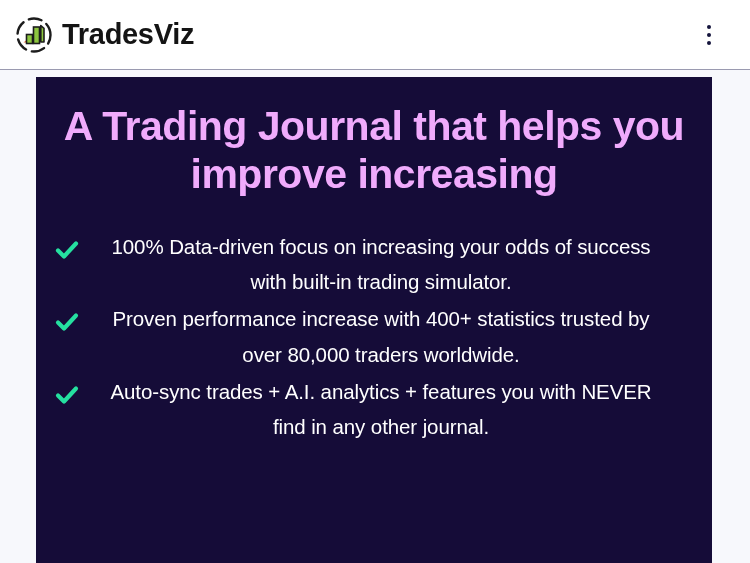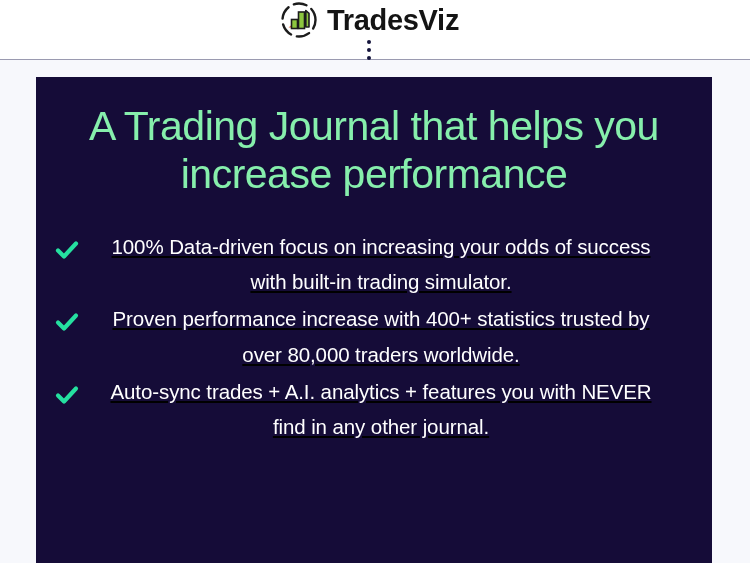--- a/index.html
+++ b/index.html
@@ -14,28 +14,27 @@
     font-family: "Liberation Sans", sans-serif;
     background: #f7f8fc;
     position: relative;
   }
 
   
   #app-header {
     position: absolute;
     top: 0; left: 0;
     width: 750px;
-    height: 60px;
+    height: 70px;
     background: #ffffff;
     border-bottom: 1px solid #9a9ab0;
     display: flex;
     align-items: center;
     justify-content: space-between;
     padding: 0 26px 0 14px;
-    flex-direction: column;
   }
 
   .brand {
     display: flex;
     align-items: center;
     gap: 8px;
     text-decoration: none;
   }
 
   .brand-logo {
@@ -89,23 +88,23 @@
     top: 6px;
     left: 36px;
     width: 676px;
     height: 486px;
     background: #150c38;
     overflow: hidden;
     padding: 26px 16px 0 16px;
   }
 
   #hero-heading {
-    color: #86efac;
+    color: #f0abfc;
     font-size: 41px;
-    font-weight: normal;
+    font-weight: bold;
     line-height: 1.17;
     text-align: center;
     letter-spacing: -0.5px;
     padding: 0 4px;
   }
   #hero-heading .hl {
     display: block;
   }
 
   #hero-bullets {
@@ -165,24 +164,24 @@
   </button>
 
 </header>
 
 <main id="page-body">
 
   <section id="hero">
 
     <h1 id="hero-heading">
       <span class="hl">A Trading Journal that helps you</span>
-      <span class="hl">increase performance</span>
+      <span class="hl">improve increasing</span>
     </h1>
 
-    <ul id="hero-bullets" style="list-style:none;text-decoration:underline;">
+    <ul id="hero-bullets" style="list-style:none;">
 
       <li class="bullet-row">
         <span class="check-icon">
           <svg viewBox="0 0 26 26" width="26" height="26" aria-hidden="true">
             <path d="M4 13.5 L10 19.5 L22 6.5" fill="none" stroke="#25e0a0" stroke-width="4.2" stroke-linecap="round" stroke-linejoin="round"></path>
           </svg>
         </span>
         <span class="bullet-text">100% Data-driven focus on increasing your odds of success with built-in trading simulator.</span>
       </li>
 

